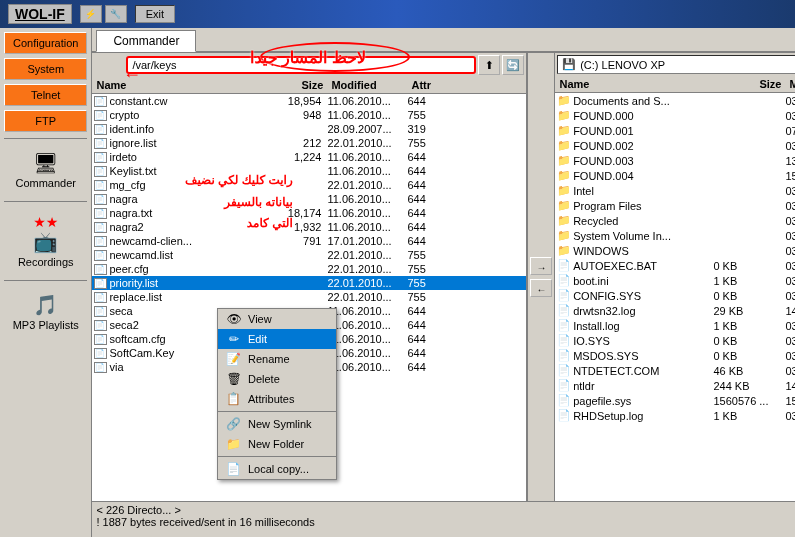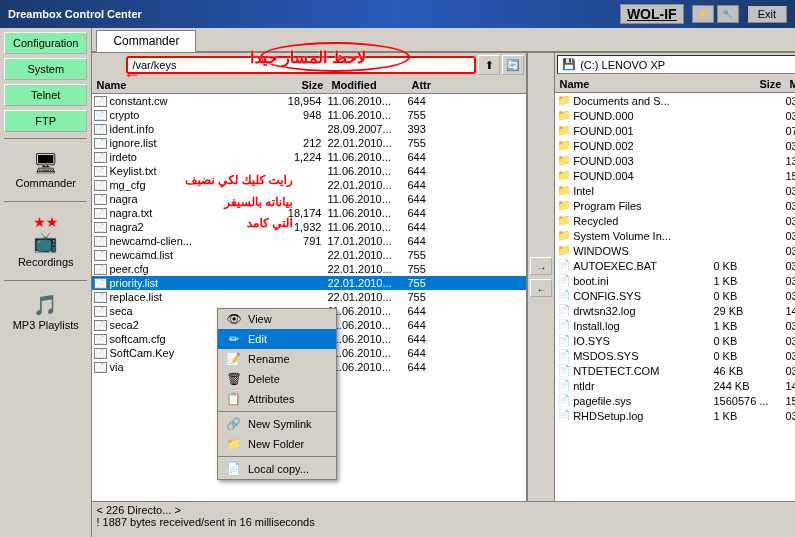--- a/index.html
+++ b/index.html
@@ -49,21 +49,21 @@
       width: 118px;
       background: #d4d0c8;
       border-right: 1px solid #808080;
       display: flex;
       flex-direction: column;
       padding-top: 2px;
     }
     .sidebar-btn {
       margin: 2px 4px;
       padding: 4px 8px;
-      background: #86efac;
+      background: #f97316;
       border: 1px outset #ffffff;
       text-align: center;
       cursor: pointer;
       font-size: 11px;
     }
     .sidebar-icon-item {
       display: flex;
       flex-direction: column;
       align-items: center;
       margin: 8px 4px;
@@ -340,21 +340,20 @@
       height: 30px;
       border: 2px solid red;
       border-radius: 50%;
       pointer-events: none;
     }
   </style>
 </head>
 <body>
 
 <div class="title-bar">
-  <span class="title-bar-title">Dreambox Control Center</span>
   <div class="title-bar-right">
     <span class="wol-badge">WOL-IF</span>
     <div class="icon-group">
       <div class="icon-btn">⚡</div>
       <div class="icon-btn">🔧</div>
     </div>
     <button class="exit-btn">Exit</button>
   </div>
 </div>
 
@@ -425,21 +424,21 @@
     <div class="file-modified-cell">11.06.2010...</div>
     <div class="file-attr-cell">755</div>
   </div>
             <div class="file-row">
     <div class="file-name-cell">
       <span style="display:inline-block;width:13px;height:11px;background:white;border:1px solid #808080;flex-shrink:0;margin-right:2px;font-size:8px;">📄</span>
       <span>ident.info</span>
     </div>
     <div class="file-size-cell"></div>
     <div class="file-modified-cell">28.09.2007...</div>
-    <div class="file-attr-cell">393</div>
+    <div class="file-attr-cell">319</div>
   </div>
             <div class="file-row">
     <div class="file-name-cell">
       <span style="display:inline-block;width:13px;height:11px;background:white;border:1px solid #808080;flex-shrink:0;margin-right:2px;font-size:8px;">📄</span>
       <span>ignore.list</span>
     </div>
     <div class="file-size-cell">212</div>
     <div class="file-modified-cell">22.01.2010...</div>
     <div class="file-attr-cell">755</div>
   </div>

